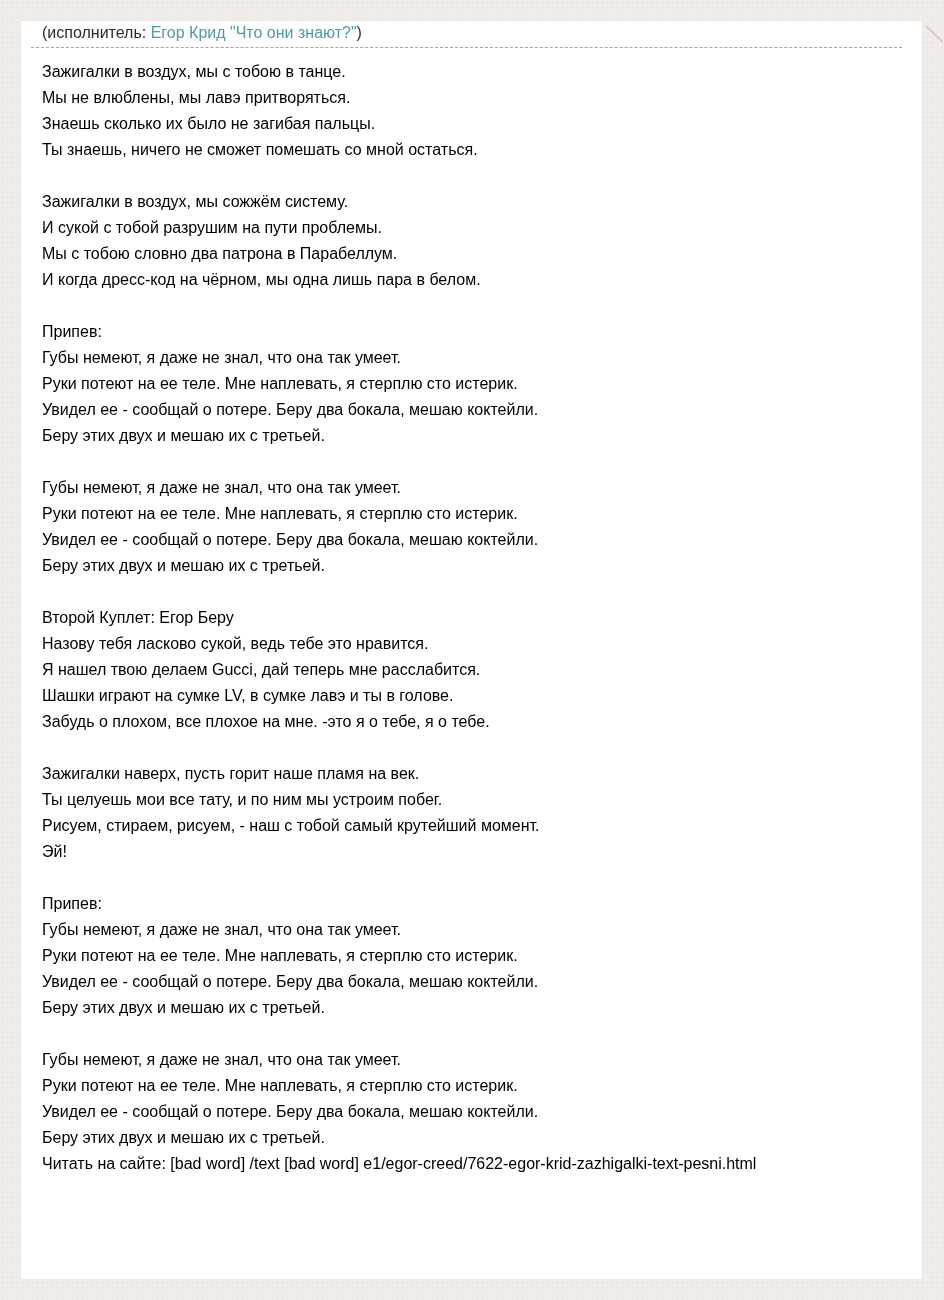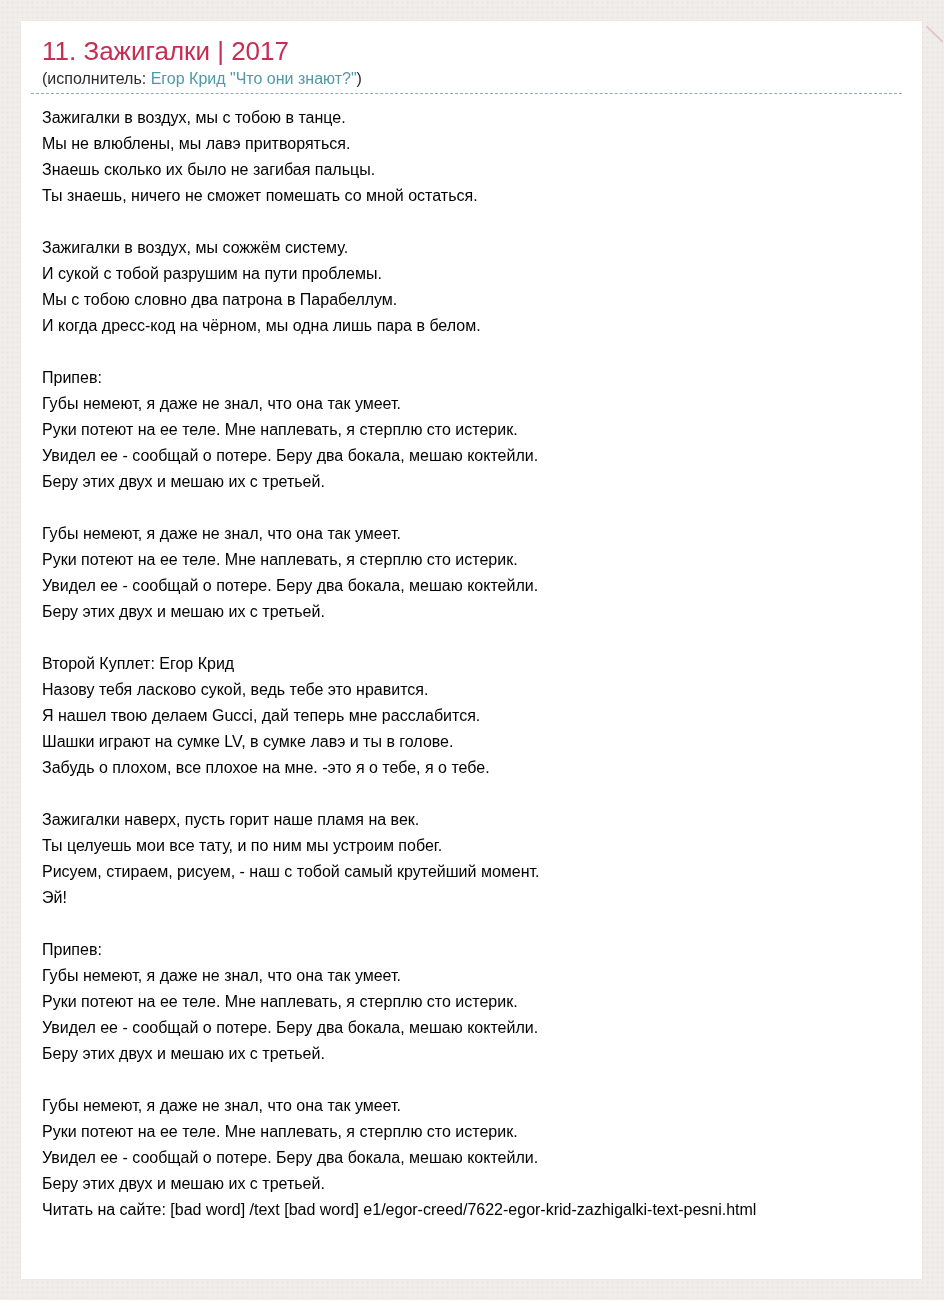--- a/index.html
+++ b/index.html
@@ -73,21 +73,20 @@
     margin: 0 0 26px 0;
   }
   .line {
     white-space: nowrap;
   }
 </style>
 </head>
 <body>
 
 <div class="card">
-  <h1 class="page-title" style="color: rgb(198, 45, 83);">11. Зажигалки | 2017</h1>
 
   <div class="performer-line">
     <span>(исполнитель: </span><a class="performer-link" href="#" style="color: rgb(77, 154, 168);">Егор Крид "Что они знают?"</a><span>)</span>
   </div>
 
   <hr class="header-separator">
 
   <div class="lyrics" style="color: rgb(0, 0, 0);">
       <div class="stanza">
         <div class="line">Зажигалки в воздух, мы с тобою в танце.</div>
@@ -108,21 +107,21 @@
         <div class="line">Увидел ее - сообщай о потере. Беру два бокала, мешаю коктейли.</div>
         <div class="line">Беру этих двух и мешаю их с третьей.</div>
       </div>
       <div class="stanza">
         <div class="line">Губы немеют, я даже не знал, что она так умеет.</div>
         <div class="line">Руки потеют на ее теле. Мне наплевать, я стерплю сто истерик.</div>
         <div class="line">Увидел ее - сообщай о потере. Беру два бокала, мешаю коктейли.</div>
         <div class="line">Беру этих двух и мешаю их с третьей.</div>
       </div>
       <div class="stanza">
-        <div class="line">Второй Куплет: Егор Крид</div>
+        <div class="line">Второй Куплет: Егор Беру</div>
         <div class="line">Назову тебя ласково сукой, ведь тебе это нравится.</div>
         <div class="line">Я нашел твою делаем Gucci, дай теперь мне расслабится.</div>
         <div class="line">Шашки играют на сумке LV, в сумке лавэ и ты в голове.</div>
         <div class="line">Забудь о плохом, все плохое на мне. -это я о тебе, я о тебе.</div>
       </div>
       <div class="stanza">
         <div class="line">Зажигалки наверх, пусть горит наше пламя на век.</div>
         <div class="line">Ты целуешь мои все тату, и по ним мы устроим побег.</div>
         <div class="line">Рисуем, стираем, рисуем, - наш с тобой самый крутейший момент.</div>
         <div class="line">Эй!</div>

